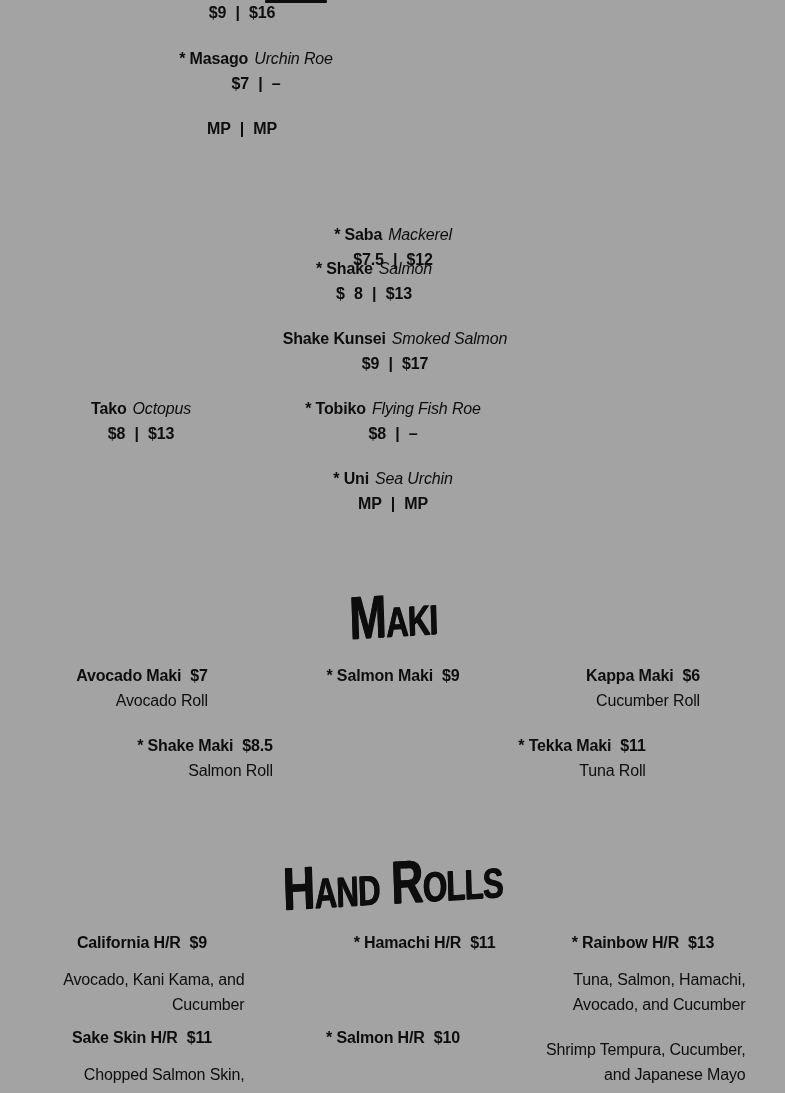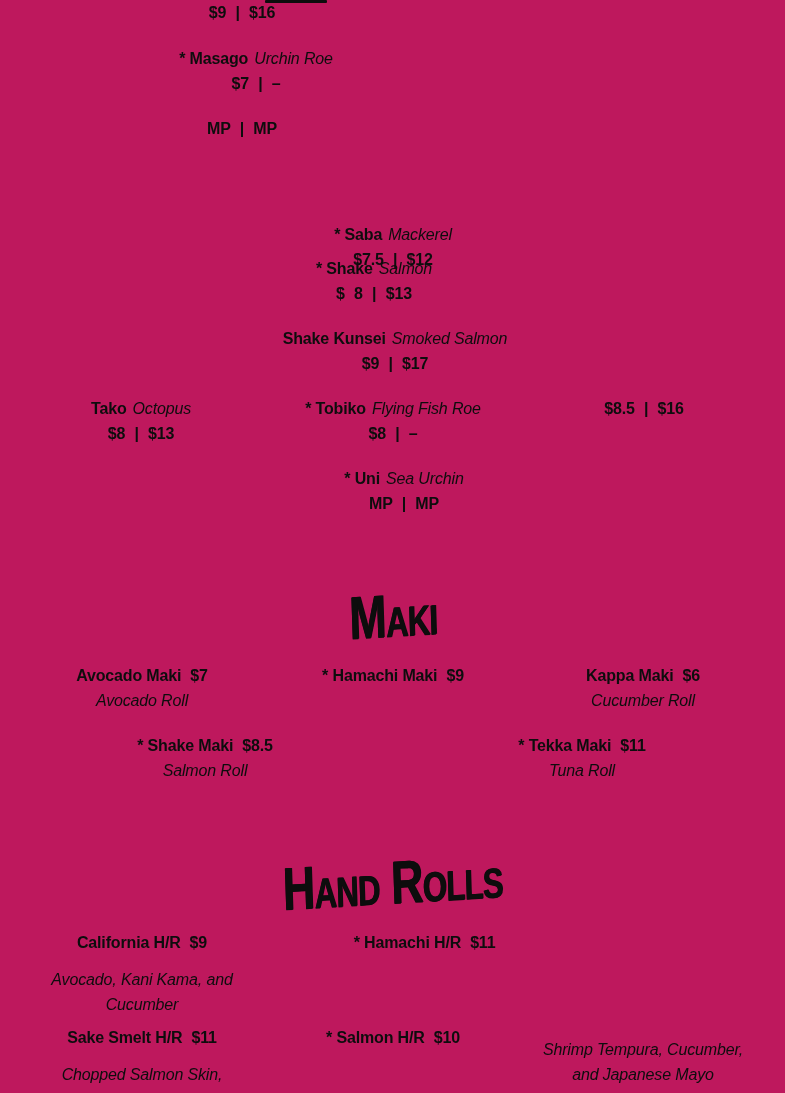--- a/index.html
+++ b/index.html
@@ -2,44 +2,44 @@
 <html><head>
 <meta charset="utf-8">
 <style>
   * { margin: 0; padding: 0; box-sizing: border-box; }
   html, body { background: #ffffff; }
   .page {
     position: relative;
     width: 785px;
     height: 1093px;
     overflow: hidden;
-    background: #be185d;
+    background: #a3a3a3;
     color: #0d0d0d;
     font-family: "Liberation Sans", sans-serif;
     font-size: 16px;
     letter-spacing: -0.15px;
   }
 
   
   .item {
     position: absolute;
     transform: translateX(-50%);
     text-align: center;
     white-space: nowrap;
   }
   .l1 { font-weight: bold; line-height: 25px; }
   .nm { font-weight: bold; }
   .ds { font-style: italic; font-weight: normal; margin-left: 6px; }
   .prc { font-weight: bold; margin-left: 9px; }
   .pr { font-weight: bold; line-height: 25px; word-spacing: 5px; }
   .ds2 {
-    font-style: italic;
     font-weight: normal;
     line-height: 25px;
     white-space: normal;
+    text-align: right;
   }
   .wrapdesc .ds2 { width: 205px; margin: 12px auto; }
 
   
   .cut-top {
     position: absolute;
     left: 265px; top: 0;
     width: 62px; height: 2.5px;
     background: #0d0d0d;
     border-radius: 1px;
@@ -65,21 +65,21 @@
   
   .pos-n1  { left: 242px; top: 0px; }
   .pos-n2  { left: 256px; top: 46px; }
   .pos-n3  { left: 242px; top: 116px; }
   .pos-n4  { left: 393px; top: 186px; margin-top: 36px; }
   .pos-n5  { left: 374px; top: 256px; }
   .pos-n6  { left: 395px; top: 326px; }
   .pos-n7  { left: 141px; top: 396px; }
   .pos-n8  { left: 393px; top: 396px; }
   .pos-n9  { left: 644px; top: 396px; }
-  .pos-n10 { left: 404px; top: 466px; }
+  .pos-n10 { left: 393px; top: 466px; }
 
   
   .pos-maki { top: 588px; }
   .pos-hand { top: 855px; }
 
   
   .pos-m1 { left: 142px; top: 663px; }
   .pos-m2 { left: 393px; top: 663px; }
   .pos-m3 { left: 643px; top: 663px; }
   .pos-m4 { left: 205px; top: 733px; }
@@ -134,21 +134,20 @@
       <div class="l1"><span class="nm">Tako</span><span class="ds">Octopus</span></div>
       <div class="pr">$8 | $13</div>
     </div>
 
     <div class="item pos-n8">
       <div class="l1"><span class="nm">* Tobiko</span><span class="ds">Flying Fish Roe</span></div>
       <div class="pr">$8 | –</div>
     </div>
 
     <div class="item pos-n9">
-      <div class="pr">$8.5 | $16</div>
     </div>
 
     <div class="item pos-n10">
       <div class="l1"><span class="nm">* Uni</span><span class="ds">Sea Urchin</span></div>
       <div class="pr">MP | MP</div>
     </div>
 
   </section>
 
   <div class="script-heading pos-maki">
@@ -156,21 +155,21 @@
   </div>
 
   <section>
 
     <div class="item pos-m1">
       <div class="l1"><span class="nm">Avocado Maki</span><span class="prc">$7</span></div>
       <div class="ds2">Avocado Roll</div>
     </div>
 
     <div class="item pos-m2">
-      <div class="l1"><span class="nm">* Hamachi Maki</span><span class="prc">$9</span></div>
+      <div class="l1"><span class="nm">* Salmon Maki</span><span class="prc">$9</span></div>
     </div>
 
     <div class="item pos-m3">
       <div class="l1"><span class="nm">Kappa Maki</span><span class="prc">$6</span></div>
       <div class="ds2">Cucumber Roll</div>
     </div>
 
     <div class="item pos-m4">
       <div class="l1"><span class="nm">* Shake Maki</span><span class="prc">$8.5</span></div>
       <div class="ds2">Salmon Roll</div>
@@ -193,24 +192,26 @@
       <div class="l1"><span class="nm">California H/R</span><span class="prc">$9</span></div>
       <div class="ds2">Avocado, Kani Kama, and Cucumber</div>
     </div>
 
     <div class="item wrapdesc pos-h2">
       <div class="l1"><span class="nm">* Hamachi H/R</span><span class="prc">$11</span></div>
       <div class="ds2"></div>
     </div>
 
     <div class="item wrapdesc pos-h3">
+      <div class="l1"><span class="nm">* Rainbow H/R</span><span class="prc">$13</span></div>
+      <div class="ds2">Tuna, Salmon, Hamachi, Avocado, and Cucumber</div>
     </div>
 
     <div class="item wrapdesc pos-h4">
-      <div class="l1"><span class="nm">Sake Smelt H/R</span><span class="prc">$11</span></div>
+      <div class="l1"><span class="nm">Sake Skin H/R</span><span class="prc">$11</span></div>
       <div class="ds2">Chopped Salmon Skin, Bonito Flakes, and Scallions</div>
     </div>
 
     <div class="item wrapdesc pos-h5">
       <div class="l1"><span class="nm">* Salmon H/R</span><span class="prc">$10</span></div>
       <div class="ds2"></div>
     </div>
 
     <div class="item wrapdesc pos-h6">
       <div class="ds2">Shrimp Tempura, Cucumber, and Japanese Mayo</div>

